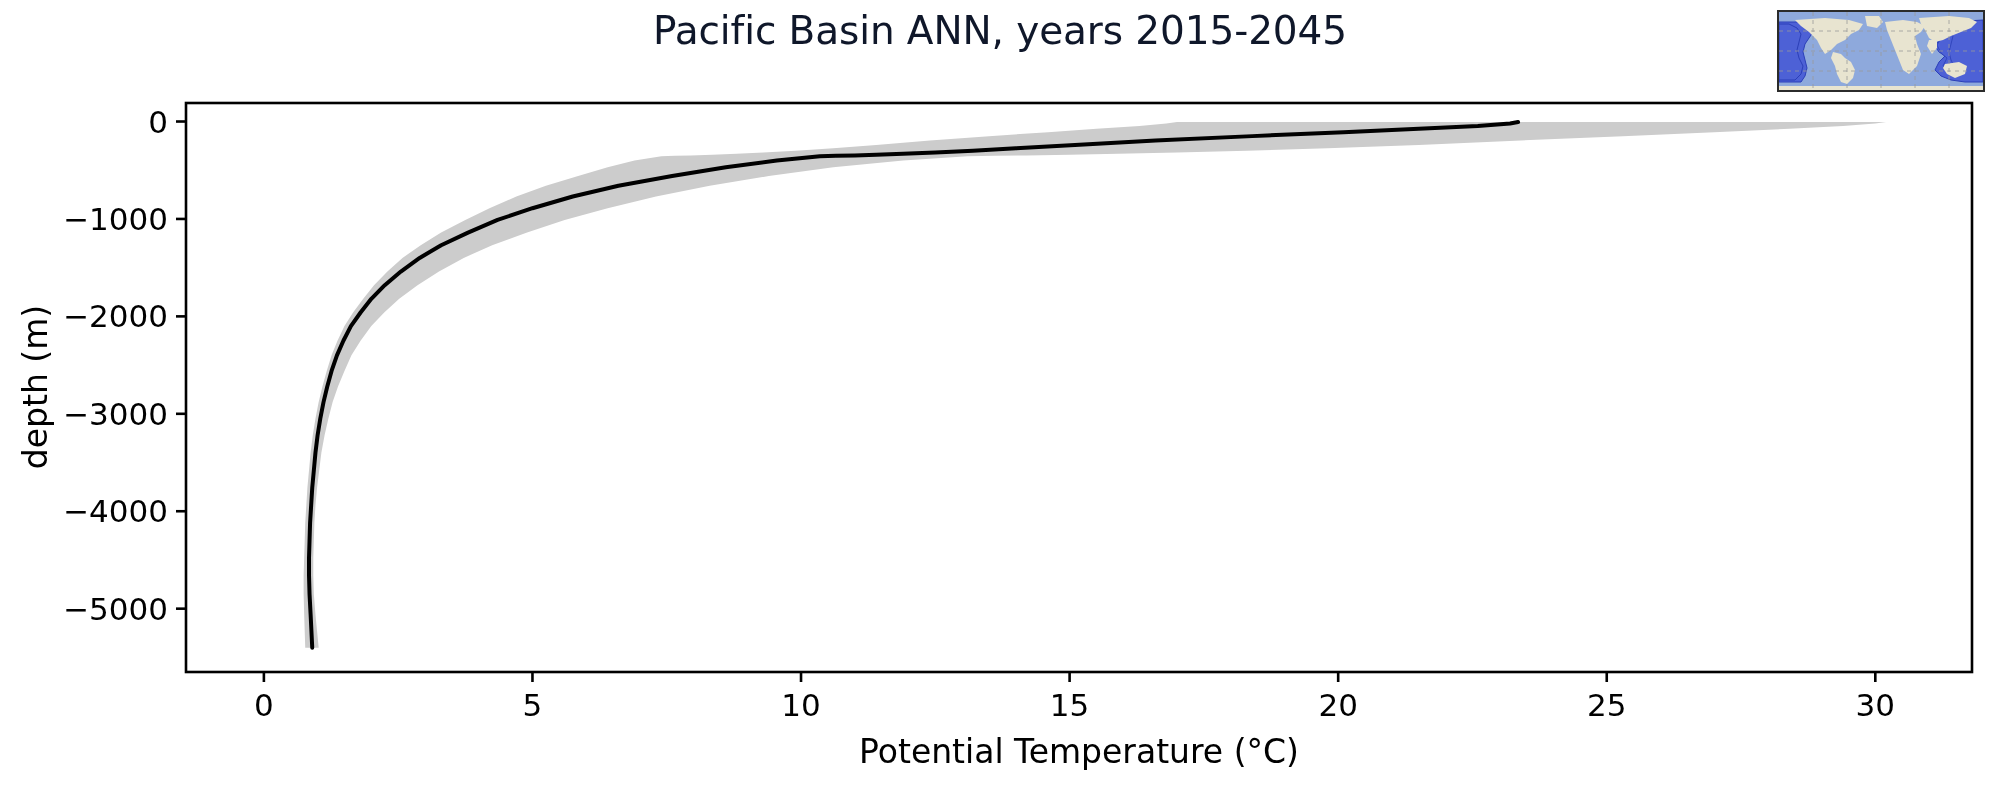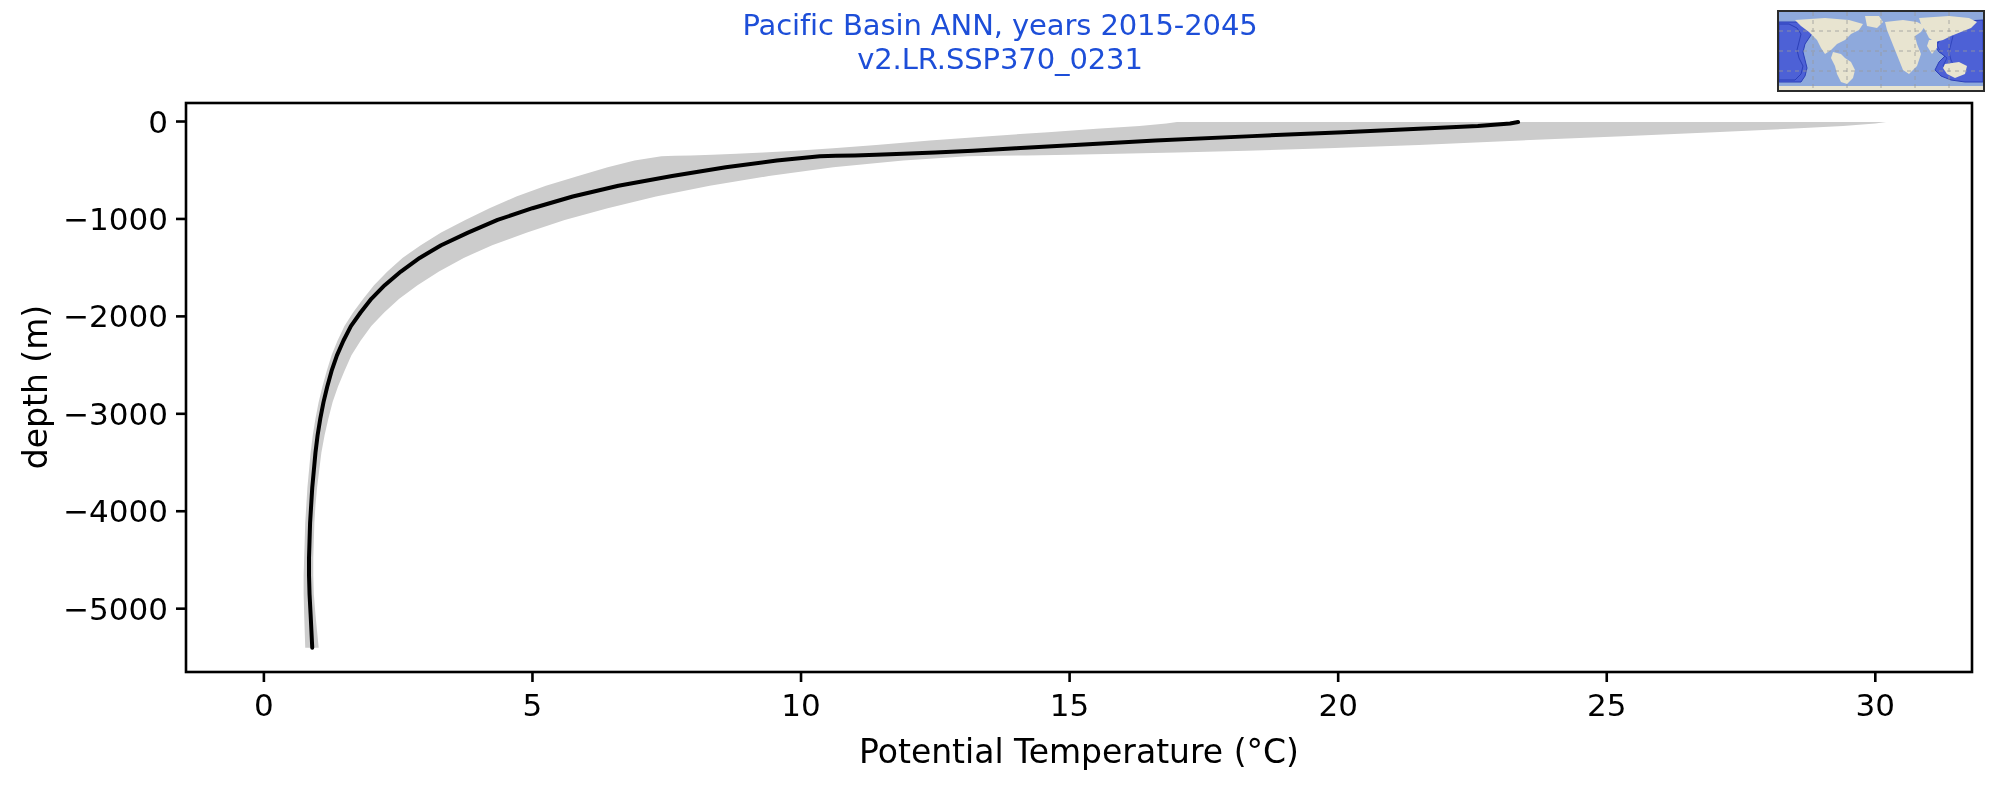--- a/index.html
+++ b/index.html
@@ -22,22 +22,22 @@
   }
   #title-block {
     position: absolute;
     left: 0;
     top: 8px;
     width: 2000px;
     text-align: center;
     line-height: 1.18;
   }
   .title-line {
-    font-size: 29px;
-    color: #1d4ed8;
+    font-size: 39px;
+    color: #0f172a;
     letter-spacing: -0.1px;
   }
   #chart-svg {
     position: absolute;
     left: 0;
     top: 0;
   }
   .tick-label {
     font-size: 31px;
     fill: #000000;
@@ -61,21 +61,20 @@
   }
   #inset-map svg { display: block; }
 </style>
 </head>
 <body>
 
 <div id="figure">
 
   <div id="title-block">
     <div class="title-line">Pacific Basin ANN, years 2015-2045</div>
-    <div class="title-line">v2.LR.SSP370_0231</div>
   </div>
 
   <svg id="chart-svg" width="2000" height="800">
     <g id="plot-group">
 
       <rect id="plot-bg" x="186" y="103" width="1786" height="569" fill="#ffffff"></rect>
 
       <path id="band-path" fill="#cccccc" stroke="none" d="M1886.0571428571427,121.99914383561645 L1875.3142857142857,123.46061643835617 L1843.0857142857142,125.89640410958907 L1789.3714285714286,128.8193493150685 L1714.1714285714286,132.22945205479448 L1622.857142857143,136.1267123287671 L1520.7999999999997,140.51113013698625 L1418.742857142857,144.89554794520552 L1327.4285714285716,148.3056506849315 L1246.857142857143,150.7414383561644 L1177.0285714285715,152.495205479452 L1117.942857142857,153.66438356164383 L1069.6,154.63869863013701 L1026.6285714285714,155.41815068493156 L994.4,155.80787671232883 L967.5428571428571,156.197602739726 L903.0857142857143,160.4845890410959 L833.2571428571428,167.30479452054794 L768.8000000000001,176.0736301369863 L709.7142857142857,185.8167808219178 L656,196.53424657534248 L607.6571428571428,208.22602739726022 L564.6857142857143,219.91780821917808 L527.0857142857144,232.583904109589 L492.1714285714286,245.25 L463.70285714285717,257.916095890411 L438.99428571428575,271.5565068493151 L417.5085714285714,285.19691780821915 L399.24571428571426,298.83732876712327 L384.2057142857143,312.4777397260274 L371.3142857142857,326.1181506849315 L360.57142857142856,340.7328767123288 L351.44,355.3476027397261 L344.45714285714286,370.93664383561645 L338.0114285714286,386.5256849315069 L332.64,402.11472602739724 L328.34285714285716,418.67808219178085 L324.58285714285716,435.2414383561644 L321.36,452.7791095890411 L319.21142857142854,470.31678082191786 L317.0628571428571,487.8544520547945 L315.45142857142855,505.3921232876712 L314.37714285714287,522.929794520548 L313.84,540.4674657534247 L313.30285714285714,558.0051369863014 L313.30285714285714,575.542808219178 L313.84,594.054794520548 L315.45142857142855,614.5154109589041 L318.6742857142857,647.6421232876712 L305.24571428571426,647.6421232876712 L304.1714285714286,614.5154109589041 L303.63428571428574,594.054794520548 L303.63428571428574,575.542808219178 L304.1714285714286,558.0051369863014 L304.7085714285714,540.4674657534247 L305.24571428571426,522.929794520548 L306.32000000000005,505.3921232876712 L307.39428571428573,487.8544520547945 L309.0057142857143,470.31678082191786 L310.6171428571429,452.7791095890411 L312.7657142857143,435.2414383561644 L315.45142857142855,418.67808219178085 L318.6742857142857,402.11472602739724 L322.4342857142857,386.5256849315069 L326.7314285714285,370.93664383561645 L331.5657142857143,355.3476027397261 L337.47428571428577,340.7328767123288 L344.45714285714286,326.1181506849315 L353.0514285714286,312.4777397260274 L363.25714285714287,298.83732876712327 L374,285.19691780821915 L387.42857142857144,271.5565068493151 L402.46857142857147,257.916095890411 L420.7314285714285,245.25 L441.1428571428571,232.583904109589 L465.31428571428575,219.91780821917808 L489.4857142857143,208.22602739726022 L516.3428571428572,196.53424657534248 L545.8857142857144,185.8167808219178 L578.1142857142856,176.0736301369863 L607.6571428571428,167.30479452054794 L634.5142857142857,160.4845890410959 L661.3714285714285,156.197602739726 L674.8,155.80787671232883 L690.9142857142857,155.41815068493156 L712.4,154.63869863013701 L736.5714285714286,153.66438356164383 L763.4285714285714,152.495205479452 L795.6571428571428,150.7414383561644 L833.2571428571428,148.3056506849315 L876.2285714285714,144.89554794520552 L929.9428571428572,140.51113013698625 L989.0285714285714,136.1267123287671 L1048.1142857142859,132.22945205479448 L1096.4571428571428,128.8193493150685 L1139.4285714285716,125.89640410958907 L1166.2857142857142,123.46061643835617 L1177.0285714285715,121.99914383561645 Z"></path>
 
       <path id="line-path" fill="none" stroke="#000000" stroke-width="4" stroke-linejoin="round" stroke-linecap="round" d="M1518.1142857142856,121.99914383561645 L1510.0571428571427,123.46061643835617 L1477.8285714285714,125.89640410958907 L1418.742857142857,128.8193493150685 L1343.5428571428572,132.22945205479448 L1252.2285714285713,136.1267123287671 L1155.5428571428574,140.51113013698625 L1074.9714285714285,144.89554794520552 L1015.8857142857142,148.3056506849315 L972.9142857142856,150.7414383561644 L935.3142857142857,152.495205479452 L903.0857142857143,153.66438356164383 L876.2285714285714,154.63869863013701 L854.7428571428571,155.41815068493156 L835.9428571428572,155.80787671232883 L819.8285714285714,156.197602739726 L776.8571428571428,160.4845890410959 L725.8285714285714,167.30479452054794 L672.1142857142856,176.0736301369863 L618.4,185.8167808219178 L572.7428571428571,196.53424657534248 L532.4571428571428,208.22602739726022 L497.54285714285714,219.91780821917808 L468,232.583904109589 L441.1428571428571,245.25 L419.65714285714284,257.916095890411 L400.85714285714283,271.5565068493151 L384.74285714285713,285.19691780821915 L371.3142857142857,298.83732876712327 L360.57142857142856,312.4777397260274 L350.90285714285716,326.1181506849315 L343.3828571428571,340.7328767123288 L336.9371428571428,355.3476027397261 L331.5657142857143,370.93664383561645 L327.2685714285714,386.5256849315069 L323.50857142857143,402.11472602739724 L320.2857142857143,418.67808219178085 L317.6,435.2414383561644 L315.45142857142855,452.7791095890411 L313.84,470.31678082191786 L312.2285714285714,487.8544520547945 L311.1542857142857,505.3921232876712 L310.08,522.929794520548 L309.54285714285714,540.4674657534247 L309.0057142857143,558.0051369863014 L309.0057142857143,575.542808219178 L309.54285714285714,594.054794520548 L310.6171428571429,614.5154109589041 L312.2285714285714,647.6421232876712 "></path>

